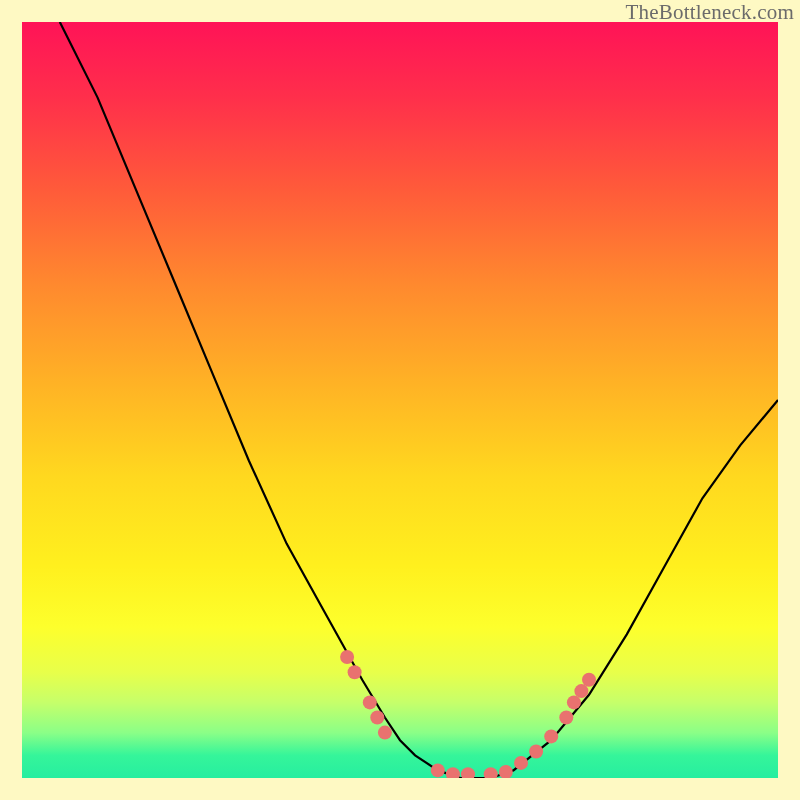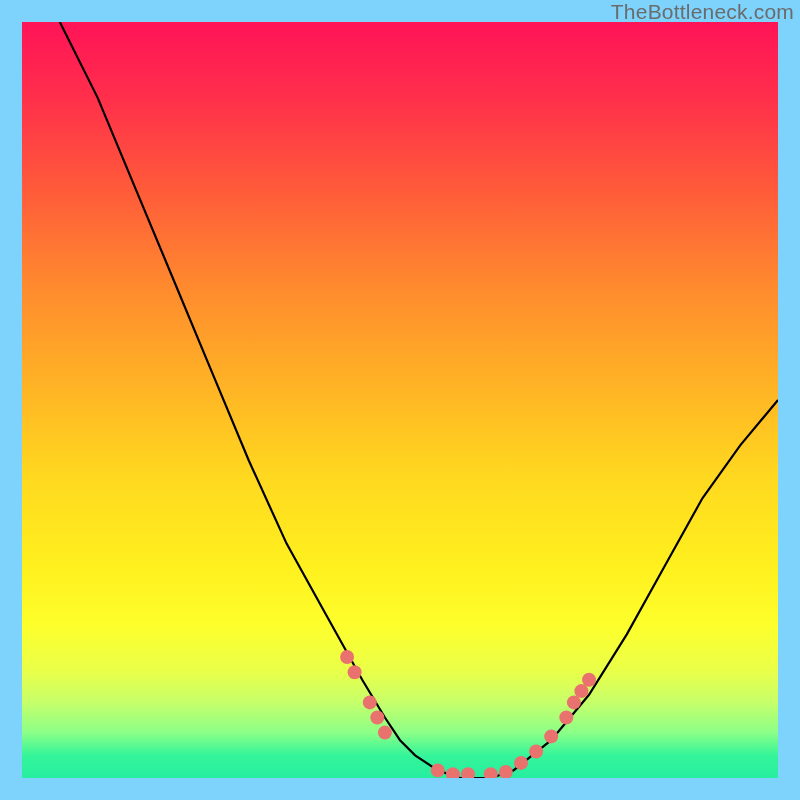--- a/index.html
+++ b/index.html
@@ -8,21 +8,22 @@
     width: 800px;
     height: 800px;
     background: #000;
     overflow: hidden;
     font-family: Arial, Helvetica, sans-serif;
   }
   .stage {
     position: relative;
     width: 800px;
     height: 800px;
-    background: #7dd3fc;
+    background: #fef9c3;
+    font-family: Liberation Serif, serif;
   }
   .plot {
     position: absolute;
     left: 22px;
     top: 22px;
     width: 756px;
     height: 756px;
     overflow: hidden;
   }
   .gradient {

